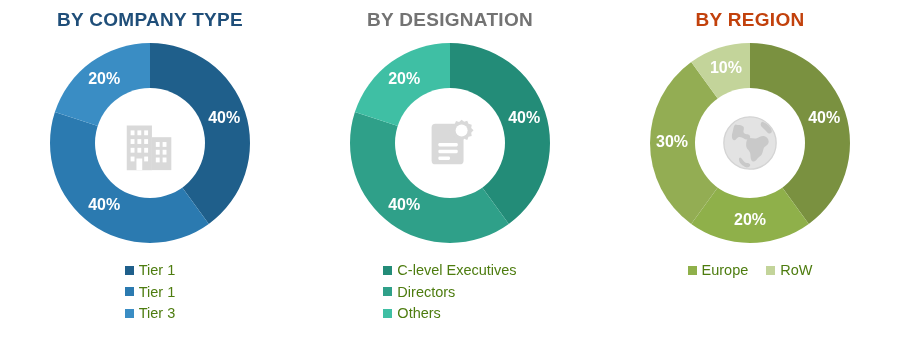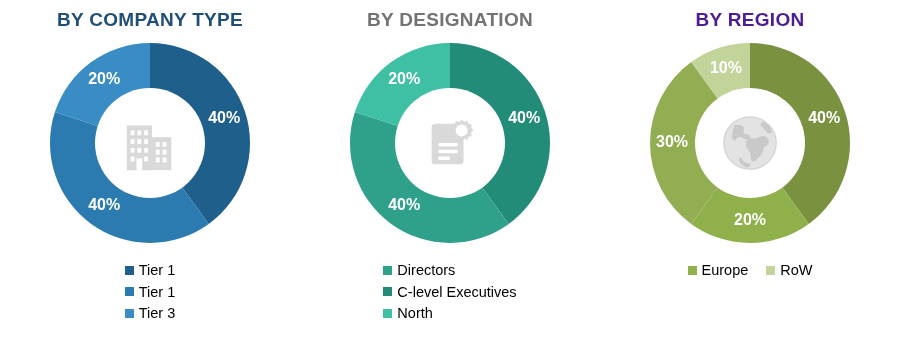--- a/index.html
+++ b/index.html
@@ -57,21 +57,21 @@
     pointer-events: none;
   }
   .center-icon svg { display: block; width: 100%; height: 100%; }
 
   .legend {
     margin-top: 14px;
     display: flex;
     flex-direction: column;
     gap: 7px;
     font-size: 14.5px;
-    color: #000000;
+    color: #4d7c0f;
   }
   .legend.two-col {
     display: grid;
     grid-template-columns: auto auto;
     column-gap: 18px;
     row-gap: 9px;
     justify-content: start;
   }
   .legend-item {
     display: flex;
@@ -187,36 +187,36 @@
             <rect x="20" y="39" width="20" height="3.5" rx="1.2"></rect>
             <rect x="20" y="46" width="12" height="3.5" rx="1.2"></rect>
           </g>
           <path fill="#d9d9d9" d="M44 8l2.6 2.1 3.2-1.1 1.3 3.2 3.3.9-.5 3.4 2.4 2.4-2.4 2.4.5 3.4-3.3.9-1.3 3.2-3.2-1.1L44 30l-2.6-2.1-3.2 1.1-1.3-3.2-3.3-.9.5-3.4-2.4-2.4 2.4-2.4-.5-3.4 3.3-.9 1.3-3.2 3.2 1.1z"></path>
           <circle cx="44" cy="19" r="6.2" fill="#ffffff"></circle>
         </svg>
       </div>
     </div>
     <div class="legend" id="legend-1">
         <div class="legend-item">
+          <span class="legend-swatch" style="background: rgb(35, 140, 120);"></span>
+          <span class="legend-label">C-level Executives</span>
+        </div>
+        <div class="legend-item">
           <span class="legend-swatch" style="background: rgb(47, 160, 137);"></span>
           <span class="legend-label">Directors</span>
         </div>
         <div class="legend-item">
-          <span class="legend-swatch" style="background: rgb(35, 140, 120);"></span>
-          <span class="legend-label">C-level Executives</span>
-        </div>
-        <div class="legend-item">
           <span class="legend-swatch" style="background: rgb(63, 191, 164);"></span>
-          <span class="legend-label">North</span>
+          <span class="legend-label">Others</span>
         </div>
       </div>
   </div>
 
   <div class="chart-panel">
-    <div class="chart-title" style="color: #4c1d95;">BY REGION</div>
+    <div class="chart-title" style="color: #c2410c;">BY REGION</div>
     <div class="donut-wrap">
       <svg class="donut-svg" viewBox="0 0 212 212">
         <g id="slices-2">
             <path d="M 106 106 L 106 6 A 100 100 0 0 1 164.77852522924732 186.90169943749476 Z" fill="#7a9140"></path>
             <path d="M 106 106 L 164.77852522924732 186.90169943749476 A 100 100 0 0 1 47.2214747707527 186.90169943749476 Z" fill="#8fb04a"></path>
             <path d="M 106 106 L 47.2214747707527 186.90169943749476 A 100 100 0 0 1 47.22147477075268 25.098300562505273 Z" fill="#93ad53"></path>
             <path d="M 106 106 L 47.22147477075268 25.098300562505273 A 100 100 0 0 1 105.99999999999999 6 Z" fill="#c3d49a"></path>
           </g>
         <g id="labels-2">
             <text x="180.18240827102198" y="81.8966744387541" class="pct-label">40%</text>

